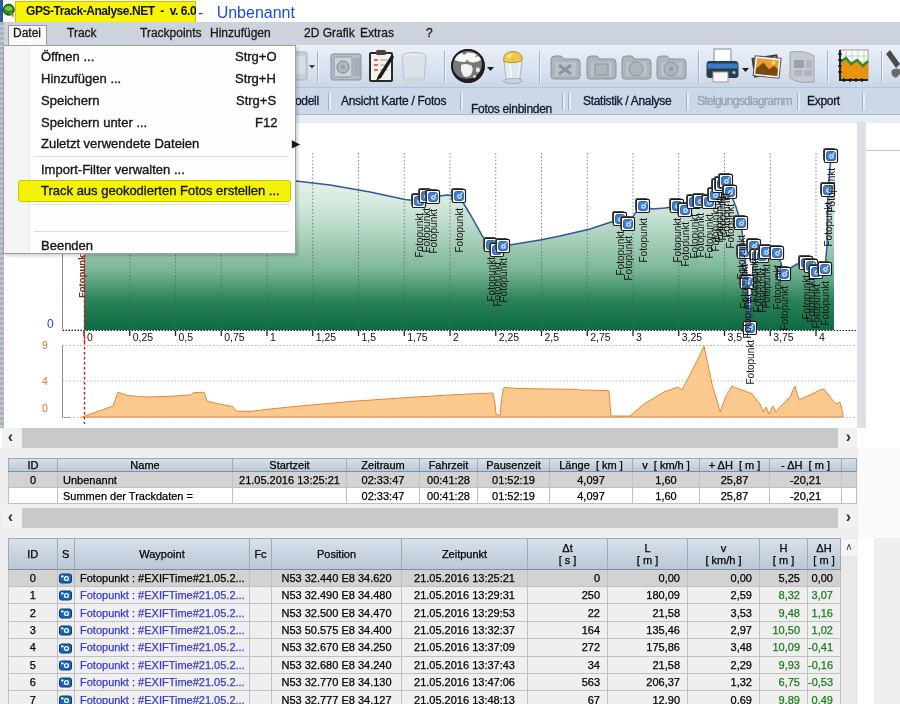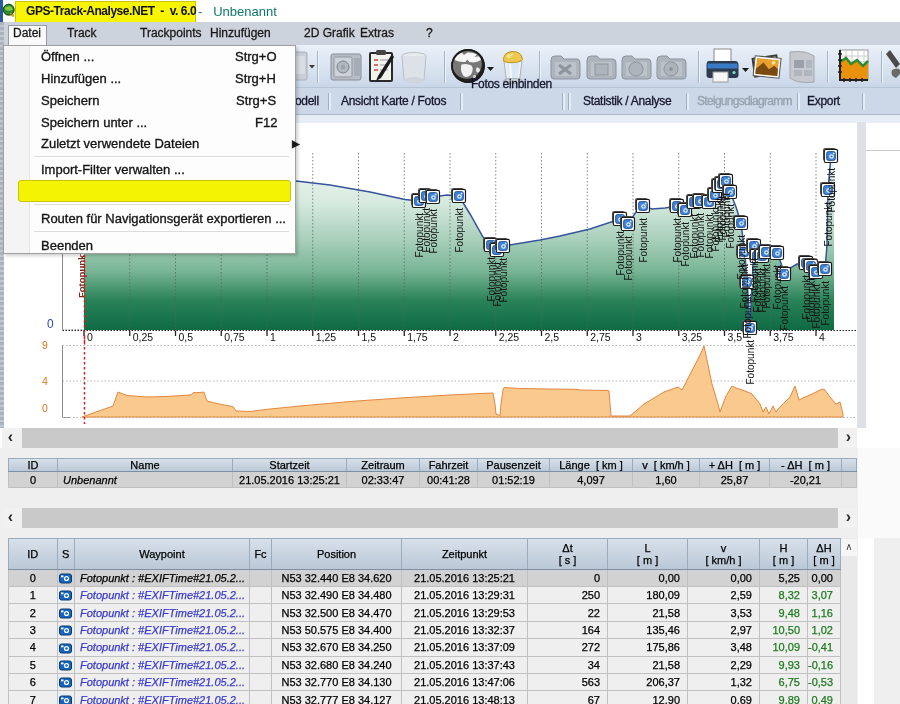--- a/index.html
+++ b/index.html
@@ -5,21 +5,21 @@
 html,body{margin:0;padding:0;}
 body{width:900px;height:704px;overflow:hidden;position:relative;
   font-family:"Liberation Sans",sans-serif;background:#fff;}
 .abs{position:absolute;}
 
 #titlebar{left:0;top:0;width:900px;height:22px;background:#fff;}
 #winedge{left:0;top:0;width:3px;height:22px;background:#2a5a9a;}
 #ybox{left:15px;top:1px;width:181px;height:22px;background:#f7f502;border:1px solid #cdc400;
   box-sizing:border-box;}
 #ytext{left:26px;top:4px;font-size:12px;letter-spacing:-0.45px;font-weight:700;color:#111;}
-#doctitle{left:198px;top:4px;font-size:13px;color:#0f766e;}
+#doctitle{left:198px;top:4px;font-size:16px;color:#1d4ed8;}
 
 #menubar{left:0;top:22px;width:900px;height:23px;background:#cdd3dc;}
 .mitem{position:absolute;top:26px;font-size:12px;color:#191919;-webkit-text-stroke:0.3px #191919;}
 #dateibox{left:8px;top:25px;width:39px;height:20px;background:#f9f9f9;
   border:1px solid #9a9aa0;border-bottom:none;box-sizing:border-box;}
 
 #toolbar{left:0;top:45px;width:900px;height:43px;
   background:linear-gradient(#eaf0f8,#d5e0ee 70%,#c9d6e8);border-bottom:1px solid #b6c4d6;box-sizing:border-box;}
 .tsep{position:absolute;top:51px;width:1px;height:32px;background:#a5b4c8;border-right:1px solid #eef3f9;}
 
@@ -37,21 +37,21 @@
   font-size:16px;font-weight:700;text-align:center;line-height:18px;}
 .hthumb{position:absolute;top:0px;left:20px;height:20px;background:#c9c9c9;}
 
 table{border-collapse:collapse;table-layout:fixed;font-size:11px;color:#000;}
 td,th{padding:0;overflow:hidden;white-space:nowrap;font-weight:400;-webkit-text-stroke:0.25px currentColor;}
 .t1 td,.t1 th{border:1px solid #c0c0c0;}
 .thead{background:linear-gradient(#d8e0ea,#b9c7d6);text-align:center;}
 .t1 .thead th{border:1px solid #9aabbe;border-bottom:1px solid #7d8fa3;}
 .grow{background:#d2d2d2;}
 .ctr{text-align:center;}
-.lft{text-align:left;padding-left:5px;font-style:italic;}
+.lft{text-align:left;padding-left:5px;}
 .rgt{text-align:right;padding-right:7px;}
 .lnk{color:#3a3ace;}
 .grn{color:#1e7a1e;}
 
 #menu{left:3px;top:45px;width:293px;height:209px;background:#fdfdfd;
   border:1px solid #a0a0a0;box-sizing:border-box;box-shadow:2px 2px 3px rgba(0,0,0,0.18);}
 #menugutter{position:absolute;left:0;top:0;width:25px;height:100%;background:#f4f4f4;border-right:1px solid #e6e6ea;}
 .mi{position:absolute;left:37px;font-size:13px;color:#161616;white-space:nowrap;-webkit-text-stroke:0.35px #161616;}
 .msc{position:absolute;font-size:13px;color:#161616;margin-left:12px;-webkit-text-stroke:0.35px #161616;}
 .msep{position:absolute;left:30px;width:255px;height:1px;background:#dcdcdc;}
@@ -202,21 +202,21 @@
       <path d="M2 2 L12 16 L8 20 L-2 6 Z" fill="#4a4a4a"></path>
       <path d="M4 22 Q2 28 8 30 L14 24 Q10 18 4 22Z" fill="#6a6a6a"></path>
     </g>
   </svg>
 
 <div class="abs" id="tabrow"></div>
 <div class="tab" style="left:242px;top:94px">Geländemodell</div>
 <div class="tabsep" style="left:328px;top:93px"></div>
 <div class="tab" style="left:341px;top:94px">Ansicht Karte / Fotos</div>
 <div class="tabsep" style="left:460px;top:93px"></div>
-<div class="tab" style="left:471px;top:77px">Fotos einbinden</div>
+<div class="tab" style="left:471px;top:102px">Fotos einbinden</div>
 <div class="tabsep" style="left:562px;top:93px"></div>
 <div class="tabsep" style="left:568px;top:93px"></div>
 <div class="tab" style="left:583px;top:94px">Statistik / Analyse</div>
 <div class="tabsep" style="left:686px;top:93px"></div>
 <div class="tab" style="left:697px;top:94px;color:#97a1ad;letter-spacing:-0.7px">Steigungsdiagramm</div>
 <div class="tabsep" style="left:797px;top:93px"></div>
 <div class="tab" style="left:807px;top:94px">Export</div>
 <div class="tabsep" style="left:862px;top:93px"></div>
 <div class="abs" id="strip2"></div>
 <div class="abs" id="contentbg"></div>
@@ -396,20 +396,33 @@
           <td class="grow ctr">21.05.2016 13:25:21</td>
           <td class="grow ctr">02:33:47</td>
           <td class="grow ctr">00:41:28</td>
           <td class="grow ctr">01:52:19</td>
           <td class="grow ctr">4,097</td>
           <td class="grow ctr">1,60</td>
           <td class="grow ctr">25,87</td>
           <td class="grow ctr">-20,21</td>
           <td class="grow "></td>
         </tr>
+        <tr style="height:16px;background:#fff">
+          <td class="ctr"></td>
+          <td class="lft">Summen der Trackdaten =</td>
+          <td class="ctr"></td>
+          <td class="ctr">02:33:47</td>
+          <td class="ctr">00:41:28</td>
+          <td class="ctr">01:52:19</td>
+          <td class="ctr">4,097</td>
+          <td class="ctr">1,60</td>
+          <td class="ctr">25,87</td>
+          <td class="ctr">-20,21</td>
+          <td class=""></td>
+        </tr>
       </tbody>
     </table>
   </div>
 
 <div class="abs hscroll" style="left:2px;top:508px;width:855px;">
   <div class="harrow" style="left:0">‹</div>
   <div class="hthumb" style="width:816px"></div>
   <div class="harrow" style="left:838px">›</div>
 </div>
 
@@ -603,17 +616,17 @@
     <div class="msc" style="top:25px;left:219px">Strg+H</div>
  <div class="mi" style="top:47px">Speichern</div>
     <div class="msc" style="top:47px;left:220px">Strg+S</div>
  <div class="mi" style="top:69px">Speichern unter ...</div>
     <div class="msc" style="top:69px;left:239px">F12</div>
  <div class="mi" style="top:90px">Zuletzt verwendete Dateien</div>
  <div class="msc" style="top:92px;left:276px;font-size:10px">▶</div>
  <div class="msep" style="top:110px"></div>
  <div class="mi" style="top:116px">Import-Filter verwalten ...</div>
  <div id="yitem"></div>
+ <div class="mi" style="top:137px;z-index:3">Track aus geokodierten Fotos erstellen ...</div>
  <div class="msep" style="top:158px"></div>
- <div class="mi" style="top:165px">Routen für Navigationsgerät exportieren ...</div>
  <div class="msep" style="top:185px"></div>
  <div class="mi" style="top:192px">Beenden</div>
 </div>
 
 </body></html>

